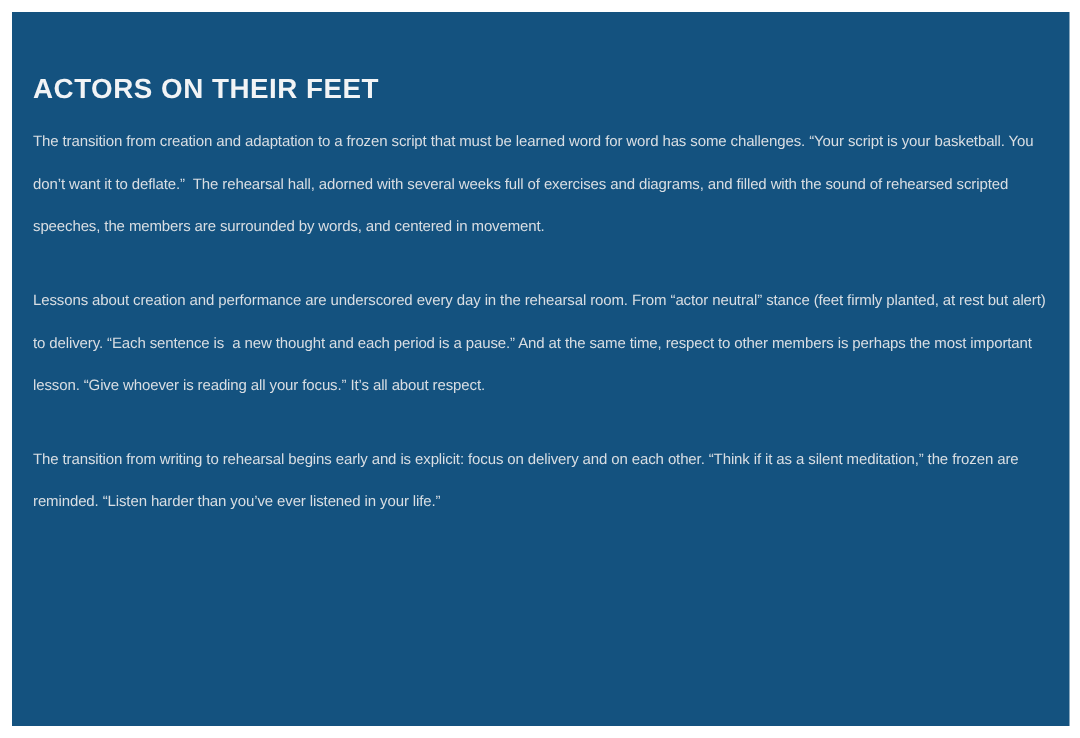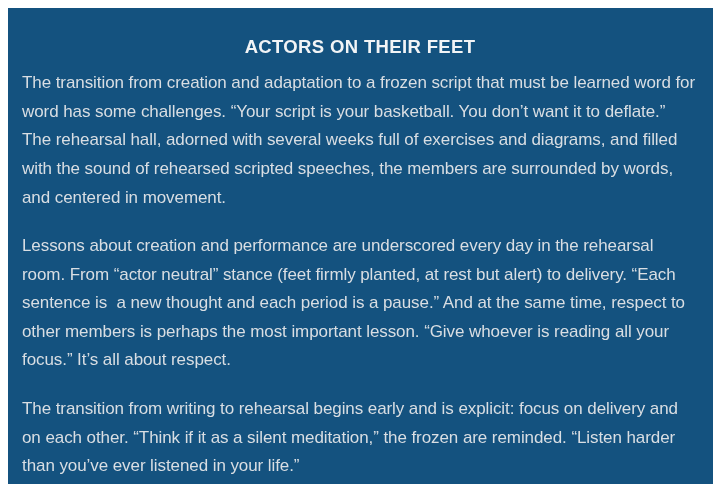--- a/index.html
+++ b/index.html
@@ -22,35 +22,34 @@
     height: 476px;
     background: #14527f;
     box-sizing: border-box;
     padding: 23px 16px 0 14px;
     overflow: hidden;
   }
   #card-inner {
     width: 676px;
   }
   h1#callout-title {
-    margin: 4px 0 11px 0;
+    margin: 16px 0 11px 0;
     padding: 0;
     font-family: "Liberation Sans", sans-serif;
     font-size: 18.5px;
     font-weight: bold;
     letter-spacing: 0.35px;
     color: #f2f4f6;
     line-height: 1.25;
-    text-align: center;
   }
   .body-paragraph {
     margin: 0 0 20px 0;
     padding: 0;
     font-family: "Liberation Sans", sans-serif;
-    font-size: 17px;
+    font-size: 10px;
     font-weight: 400;
     line-height: 28.6px;
     color: #d9dee3;
     letter-spacing: -0.08px;
     white-space: pre-wrap;
   }
   .body-paragraph:last-child {
     margin-bottom: 0;
   }
 </style>

